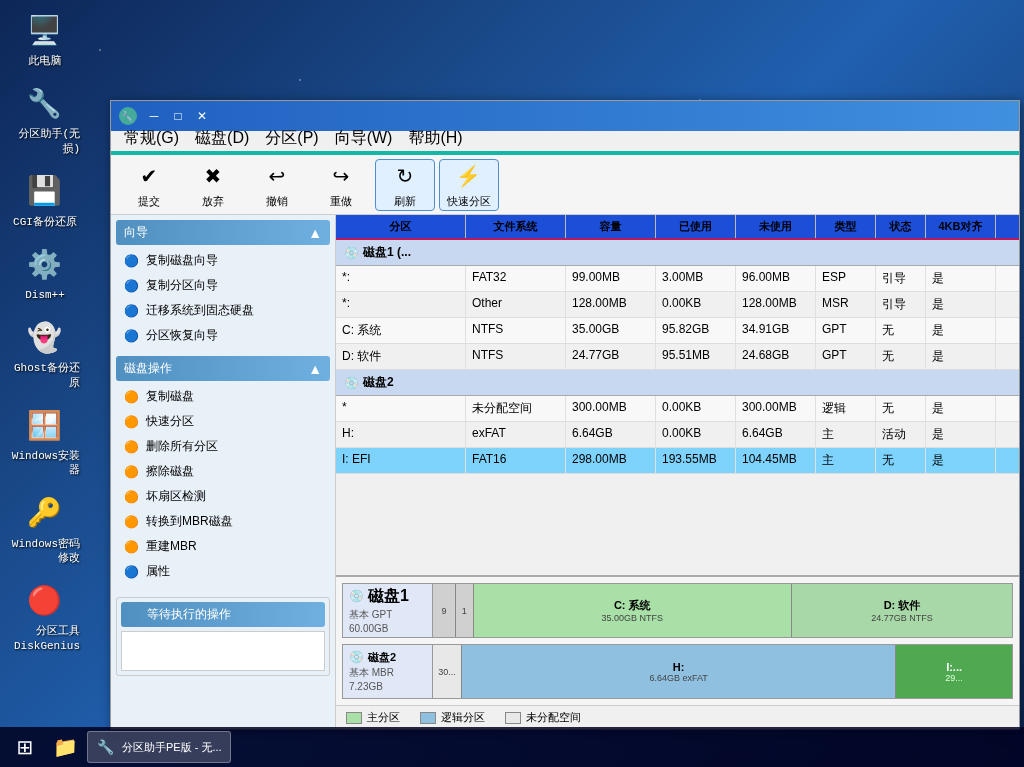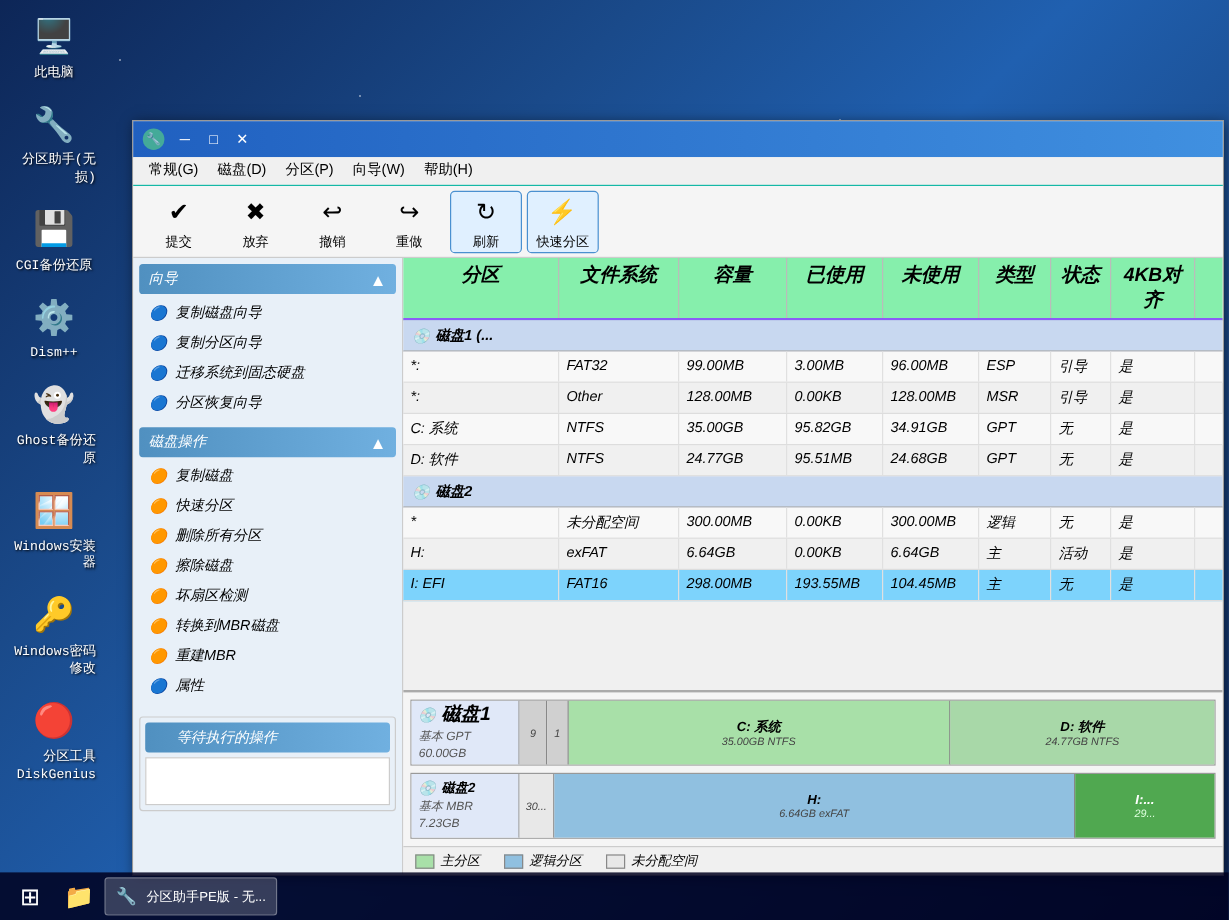--- a/index.html
+++ b/index.html
@@ -186,24 +186,24 @@
       color: white;
       font-size: 12px;
       border-radius: 2px;
     }
 
     
     .menu-bar {
       background: #f0f0f0;
       height: 24px;
       display: flex;
-      align-items: flex-start;
+      align-items: flex-end;
       padding: 0 5px;
-      border-bottom: 1px solid #14b8a6;
-      font-size: 12px;
+      border-bottom: 4px solid #14b8a6;
+      font-size: 16px;
     }
 
     .menu-item {
       padding: 2px 8px;
       cursor: pointer;
       white-space: nowrap;
     }
 
     
     .toolbar {
@@ -242,21 +242,20 @@
       align-items: center;
       justify-content: center;
       font-size: 20px;
     }
 
     
     .content-area {
       display: flex;
       flex: 1;
       overflow: hidden;
-      font-style: italic;
     }
 
     
     .sidebar {
       width: 225px;
       background: #e8f0f8;
       border-right: 1px solid #ccc;
       overflow-y: auto;
       display: flex;
       flex-direction: column;
@@ -335,23 +334,23 @@
 
     
     .partition-table {
       flex: 1;
       overflow-y: auto;
     }
 
     .table-header {
       display: grid;
       grid-template-columns: 130px 100px 90px 80px 80px 60px 50px 70px;
-      background: #86efac;
-      border-bottom: 2px solid #8b5cf6;
-      font-size: 16px;
+      background: #1d4ed8;
+      border-bottom: 2px solid #be185d;
+      font-size: 11px;
       font-weight: bold;
     }
 
     .table-header-cell {
       padding: 4px 6px;
       border-right: 1px solid #bbb;
       text-align: center;
     }
 
     .disk-group-header {

